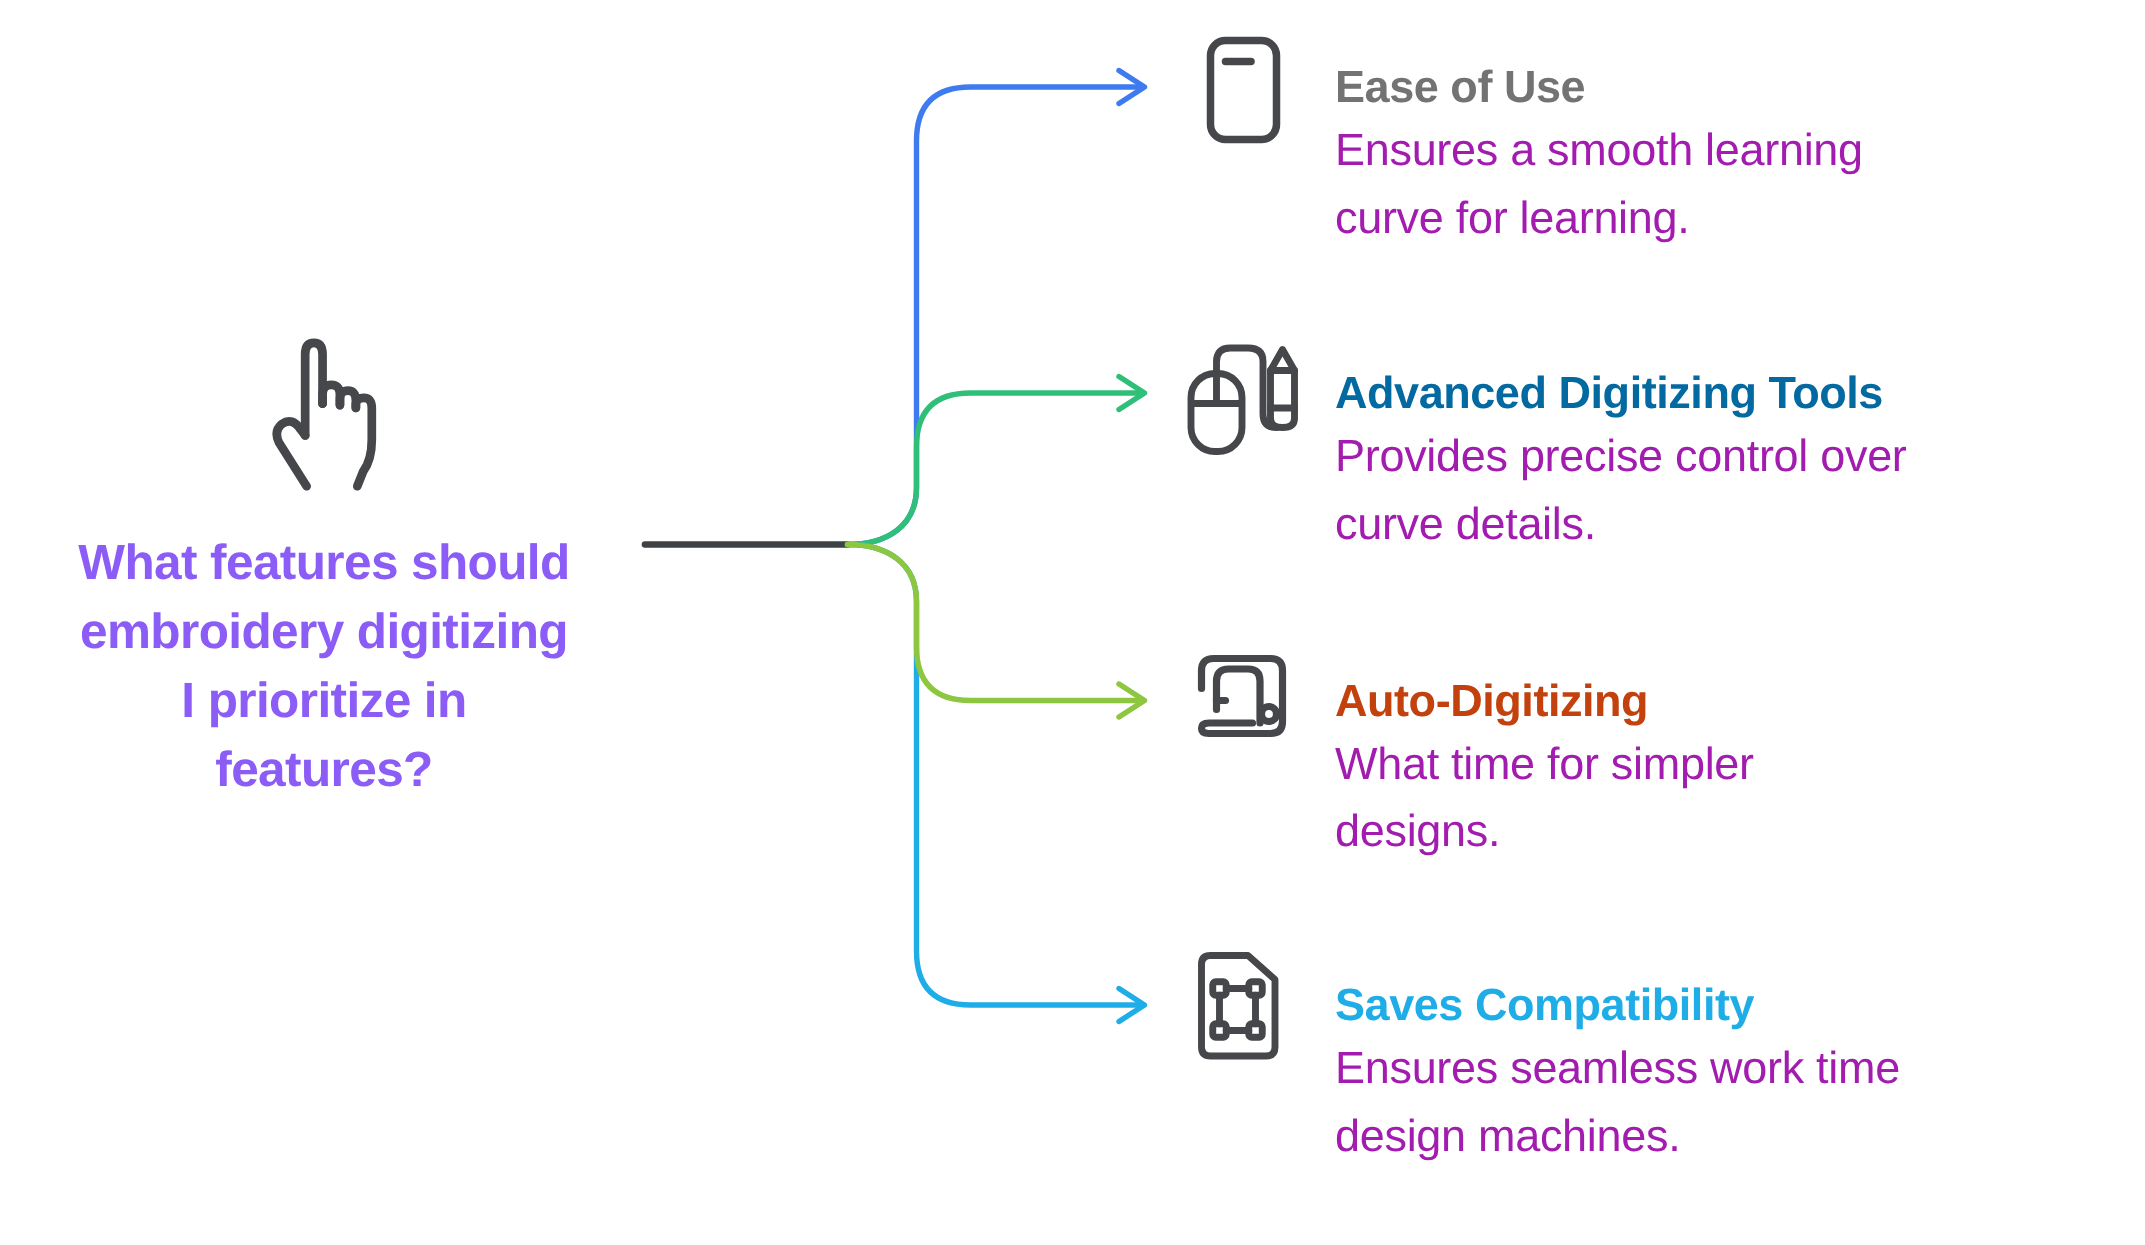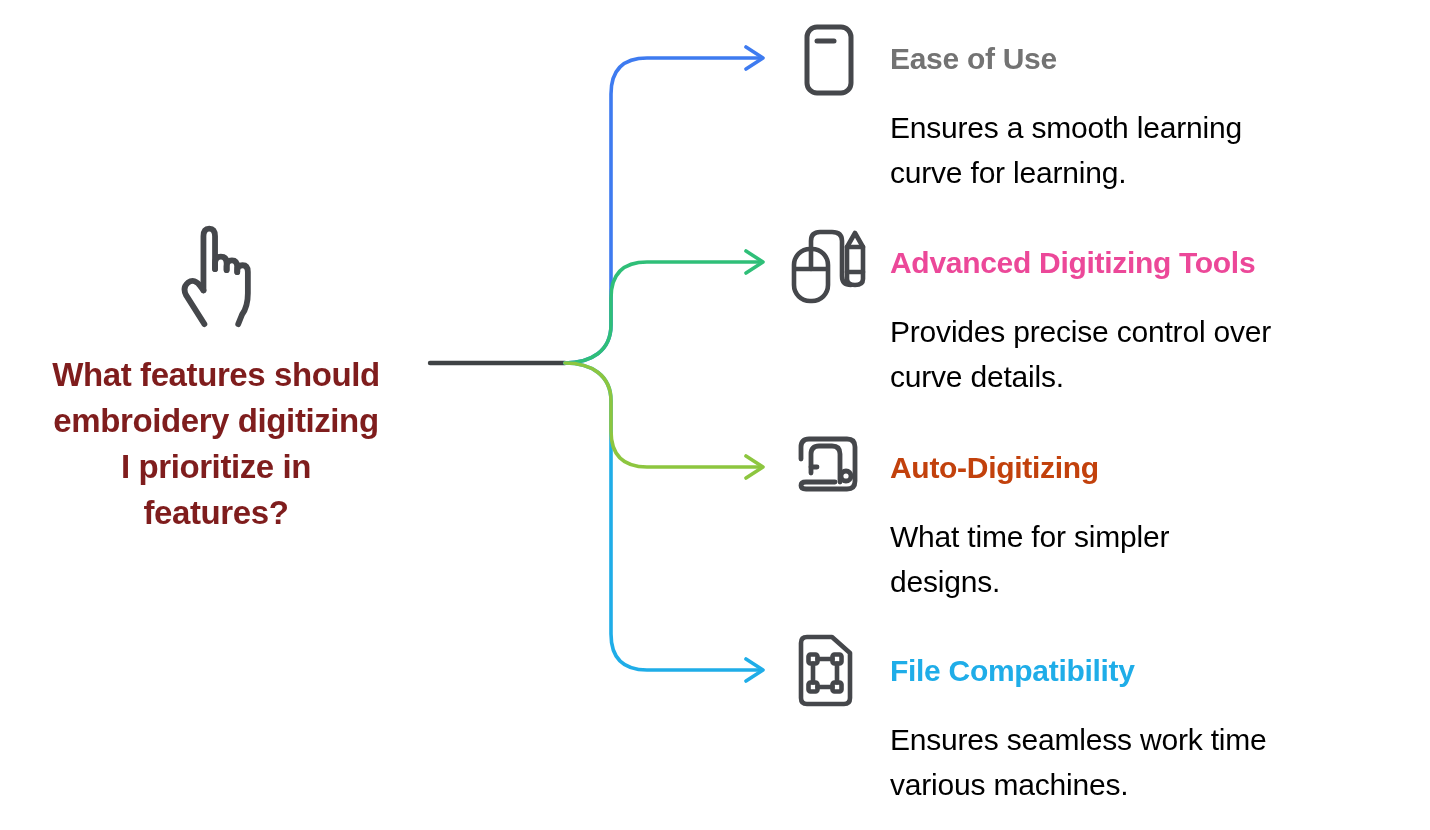--- a/index.html
+++ b/index.html
@@ -1,30 +1,30 @@
 <!DOCTYPE html>
 <html><head>
 <meta charset="utf-8">
 <style>
   html,body{margin:0;padding:0;background:#ffffff;}
   body{width:1430px;height:830px;overflow:hidden;font-family:"Liberation Sans",sans-serif;}
   .stage{position:relative;width:1430px;height:830px;background:#ffffff;}
   .connectors{position:absolute;left:0;top:0;width:1430px;height:830px;}
   .hand{position:absolute;left:170px;top:216px;width:92px;height:112px;}
   .question{position:absolute;left:0;top:352px;width:432px;text-align:center;
-            font-weight:bold;font-size:33px;line-height:46px;color:#7f1d1d;letter-spacing:-0.4px;}
+            font-weight:bold;font-size:33px;line-height:46px;color:#8b5cf6;letter-spacing:-0.4px;}
   .branch-icon{position:absolute;}
   .bi-1{left:800px;top:22px;}
   .bi-2{left:789px;top:227px;}
   .bi-3{left:792px;top:430px;}
   .bi-4{left:794px;top:632px;}
   .btext{position:absolute;left:890px;width:520px;}
   .bt-1{top:40px;} .bt-2{top:244px;} .bt-3{top:449px;} .bt-4{top:652px;}
   .btitle{font-size:30px;font-weight:bold;line-height:38px;letter-spacing:-0.3px;}
-  .bdesc{margin-top:27px;font-size:30px;line-height:45px;color:#000000;letter-spacing:-0.2px;}
+  .bdesc{font-size:30px;line-height:45px;color:#a21caf;letter-spacing:-0.2px;}
   svg{display:block;}
 </style>
 </head>
 <body>
 
 <div class="stage">
 
   <svg class="connectors" viewBox="0 0 1430 830" fill="none">
     <path d="M 430,363 H 565" stroke="#3f4245" stroke-width="4.4" stroke-linecap="round"></path>
     <path d="M 565,363 C 591,363 611,351 611,325 L 611,94 Q 611,58 647,58 L 760,58" stroke-width="3.6" stroke-linecap="round" stroke="#3e7bf0"></path>
@@ -88,36 +88,36 @@
 
   <div class="btext bt-1">
     <div class="btitle" style="color: #737373;">Ease of Use</div>
     <div class="bdesc">
       <div>Ensures a smooth learning</div>
       <div>curve for learning.</div>
     </div>
   </div>
 
   <div class="btext bt-2">
-    <div class="btitle" style="color: #ec4899;">Advanced Digitizing Tools</div>
+    <div class="btitle" style="color: #0369a1;">Advanced Digitizing Tools</div>
     <div class="bdesc">
       <div>Provides precise control over</div>
       <div>curve details.</div>
     </div>
   </div>
 
   <div class="btext bt-3">
     <div class="btitle" style="color: #c2410c;">Auto-Digitizing</div>
     <div class="bdesc">
       <div>What time for simpler</div>
       <div>designs.</div>
     </div>
   </div>
 
   <div class="btext bt-4">
-    <div class="btitle" style="color: rgb(31, 173, 232);">File Compatibility</div>
+    <div class="btitle" style="color: rgb(31, 173, 232);">Saves Compatibility</div>
     <div class="bdesc">
       <div>Ensures seamless work time</div>
-      <div>various machines.</div>
+      <div>design machines.</div>
     </div>
   </div>
 
 </div>
 
 </body></html>

